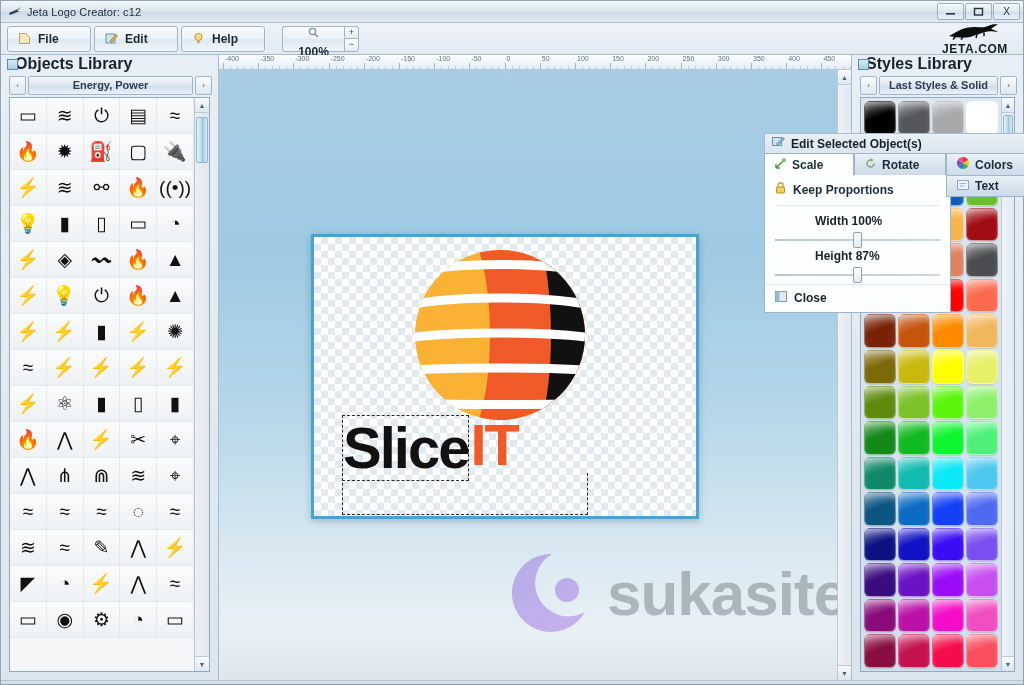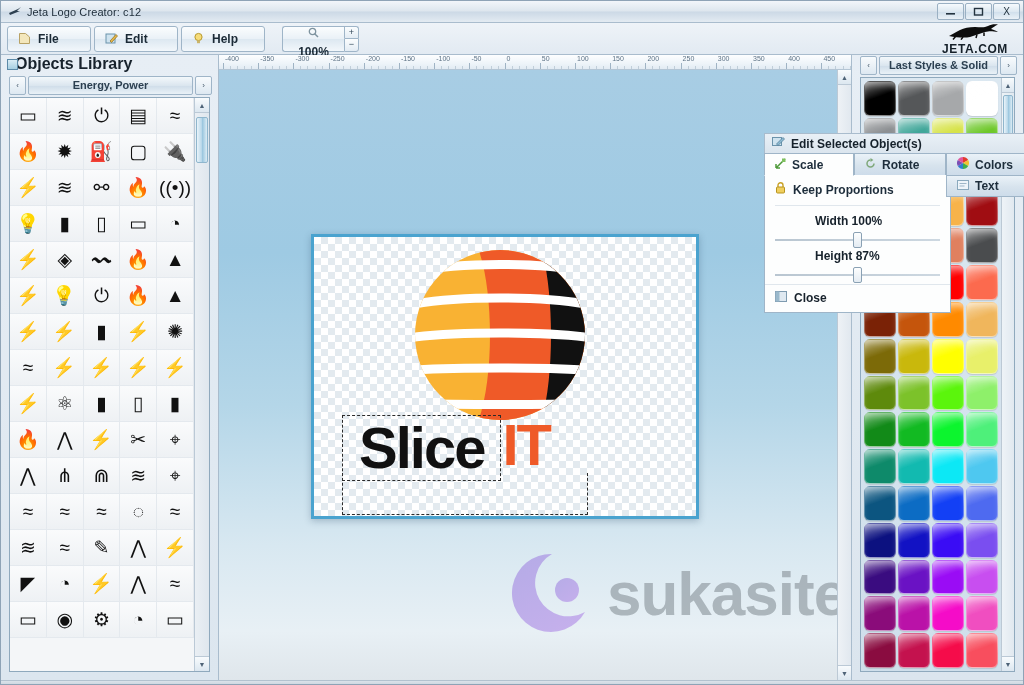--- a/index.html
+++ b/index.html
@@ -209,21 +209,21 @@
   #logo-globe { position: absolute; left: 96px; top: 8px; width: 180px; height: 180px; }
   #logo-text {
     position: absolute; left: 28px; top: 178px; width: 330px; height: 72px;
   }
   #logo-word {
     font-size: 58px; font-weight: bold; letter-spacing: -2px; line-height: 60px;
     font-family: "Liberation Sans", sans-serif;
     display: flex; align-items: flex-start;
   }
   #word-slice {
-    color: #111; padding: 2px 16px;
+    color: #111; padding: 2px 0;
     border: 1px dashed #2b2b2b;
     position: relative;
   }
   #word-it { color: #ef5a28; padding-left: 1px; }
   #logo-reflect {
     position: absolute; left: 29px; top: 236px; width: 330px; height: 40px;
     overflow: hidden;
   }
   #reflect-dash {
     position: absolute; left: 28px; top: 236px; width: 246px; height: 42px;
@@ -770,20 +770,24 @@
                 </svg>
             </span>
             <span>Close</span>
           </div>
         </div>
       </div>
 
     </div>
 
     <div id="styles-panel">
+      <div class="panel-head">
+        <span class="ph-ico"></span>
+        <span>Styles Library</span>
+      </div>
       <div class="cat-bar">
         <div class="cat-arrow">‹</div>
         <div class="cat-name">Last Styles &amp; Solid</div>
         <div class="cat-arrow">›</div>
       </div>
       <div id="swatch-wrap">
         <div id="swatch-grid">
             <div class="swatch" style="background: linear-gradient(160deg, rgba(255, 255, 255, 0.45), rgba(255, 255, 255, 0) 45%), rgb(0, 0, 0);"></div>
             <div class="swatch" style="background: linear-gradient(160deg, rgba(255, 255, 255, 0.45), rgba(255, 255, 255, 0) 45%), rgb(85, 87, 89);"></div>
             <div class="swatch" style="background: linear-gradient(160deg, rgba(255, 255, 255, 0.45), rgba(255, 255, 255, 0) 45%), rgb(166, 168, 170);"></div>

